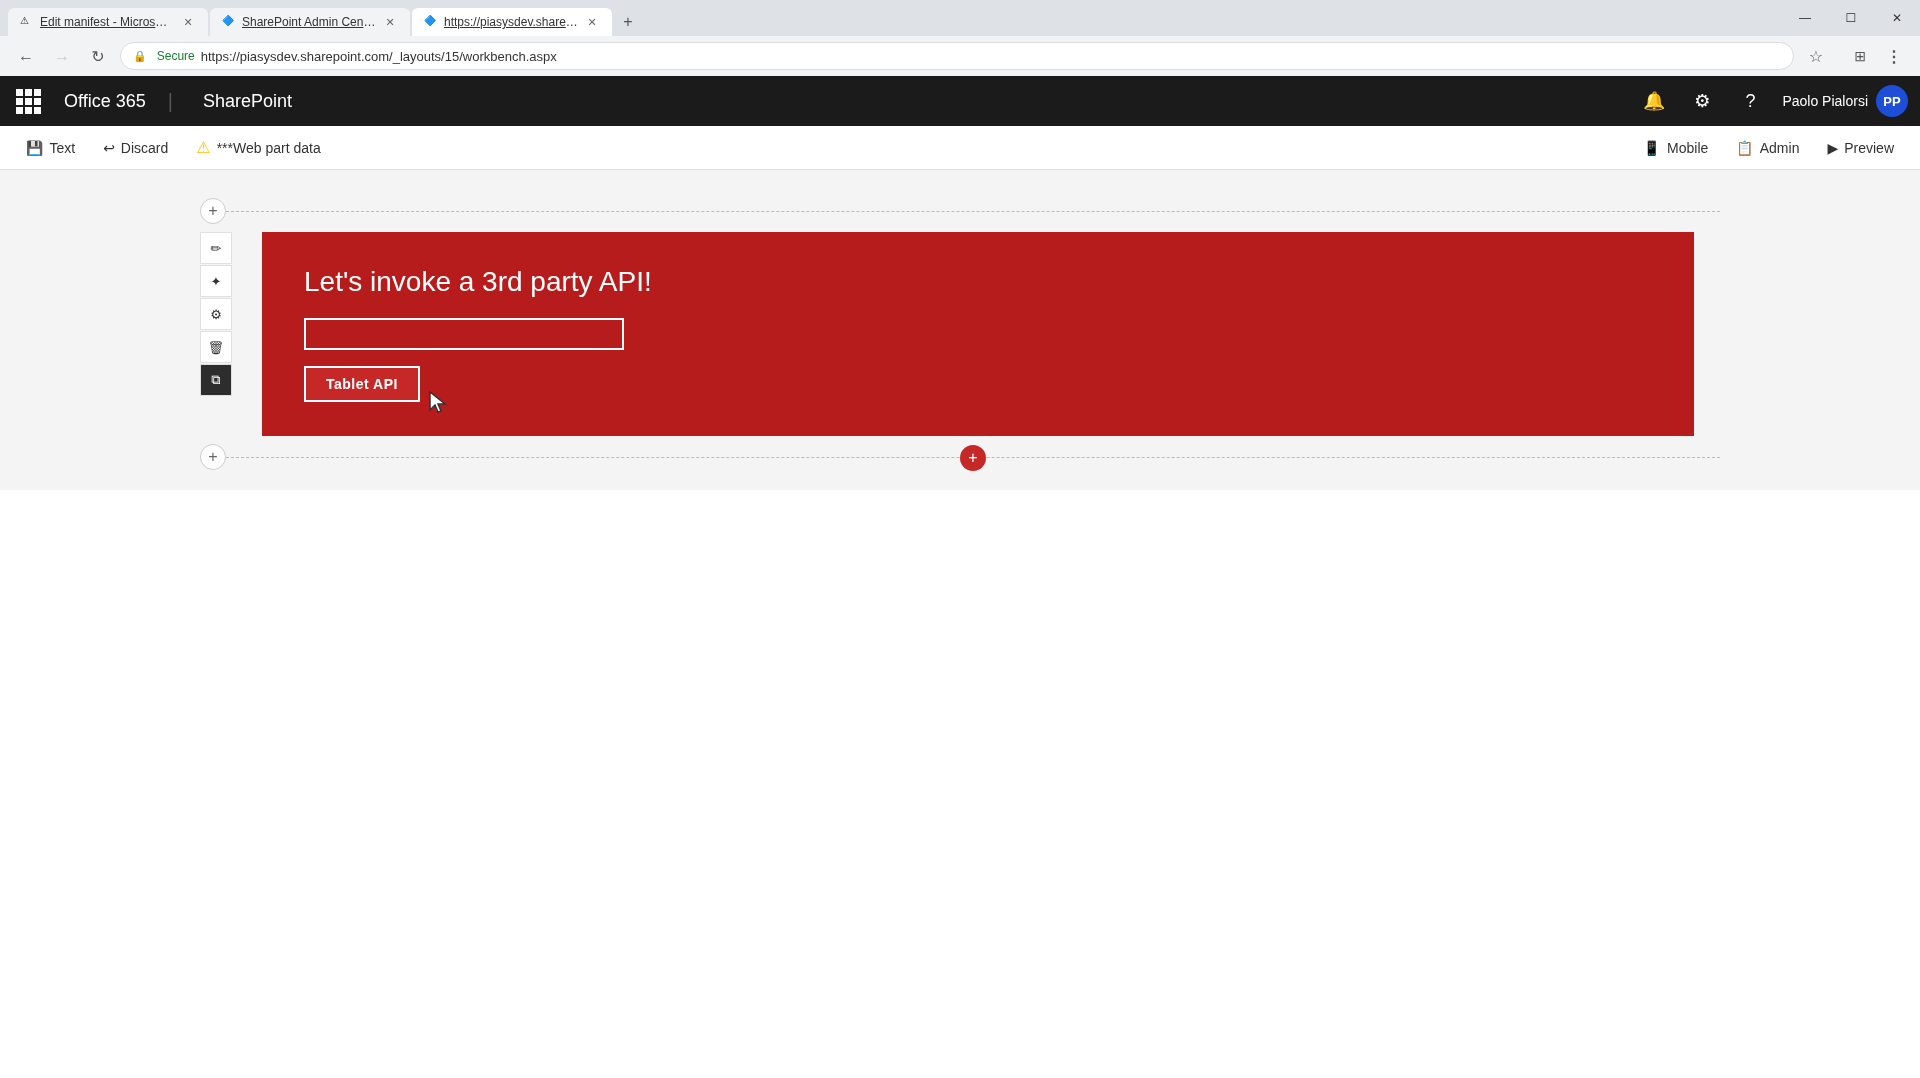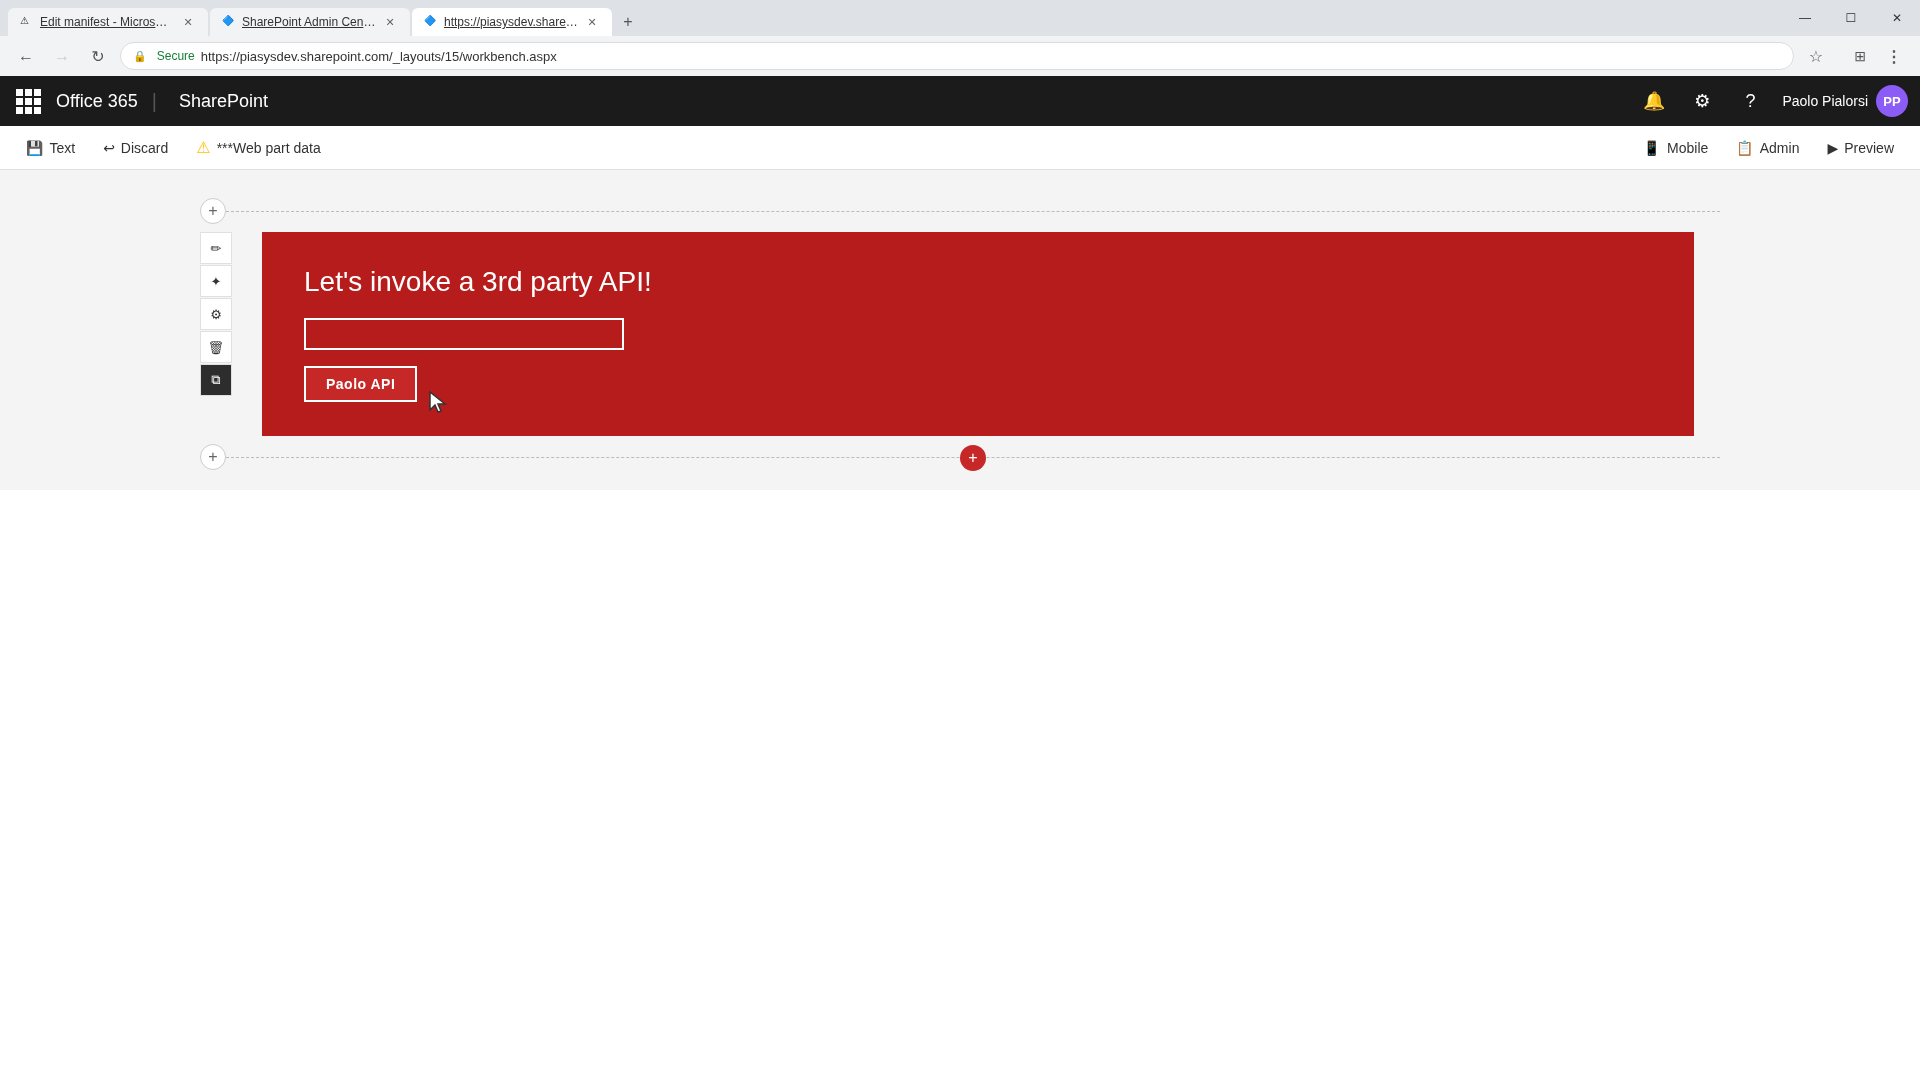--- a/index.html
+++ b/index.html
@@ -11,31 +11,31 @@
     .tab-title { overflow: hidden; text-overflow: ellipsis; white-space: nowrap; flex: 1; text-decoration: underline; }
     .tab-close { font-size: 11px; color: #666; width: 16px; height: 16px; display: flex; align-items: center; justify-content: center; border-radius: 50%; }
     .tab-new { width: 28px; height: 28px; display: flex; align-items: center; justify-content: center; font-size: 16px; color: #555; cursor: pointer; }
     .address-bar { display: flex; align-items: center; height: 40px; padding: 0 12px; gap: 8px; background: #f1f3f4; }
     .nav-btn { width: 28px; height: 28px; display: flex; align-items: center; justify-content: center; color: #555; font-size: 16px; cursor: pointer; border-radius: 50%; }
     .secure-icon { color: #188038; font-size: 11px; margin-right: 4px; }
     .address-input-wrapper { flex: 1; background: #fff; border: 1px solid #dadce0; border-radius: 20px; height: 28px; display: flex; align-items: center; padding: 0 12px; gap: 6px; }
     .win-btn { width: 46px; height: 36px; display: flex; align-items: center; justify-content: center; font-size: 12px; color: #333; cursor: pointer; }
 
     
-    .sp-nav { background: #1b1b1b; height: 50px; display: flex; align-items: center; padding: 0 12px; gap: 12px; }
+    .sp-nav { background: #1b1b1b; height: 50px; display: flex; align-items: center; padding: 0 12px; gap: 20px; }
     .sp-waffle { width: 32px; height: 32px; display: flex; align-items: center; justify-content: center; cursor: pointer; }
     .waffle-grid { display: grid; grid-template-columns: repeat(3, 7px); gap: 2px; }
     .waffle-dot { width: 7px; height: 7px; background: #fff; }
     .sp-office365 { color: #fff; font-size: 18px; font-weight: 300; }
     .sp-sharepoint { color: #fff; font-size: 18px; font-weight: 300; margin-left: 8px; }
     .sp-divider { color: #555; font-size: 20px; margin: 0 2px; }
     .sp-nav-right { margin-left: auto; display: flex; align-items: center; gap: 16px; }
     .sp-icon-btn { color: #fff; font-size: 18px; cursor: pointer; width: 32px; height: 32px; display: flex; align-items: center; justify-content: center; border-radius: 4px; }
     .sp-user { display: flex; align-items: center; gap: 8px; color: #fff; font-size: 14px; cursor: pointer; }
-    .sp-avatar { width: 32px; height: 32px; background: #8b5cf6; border-radius: 50%; display: flex; align-items: center; justify-content: center; color: white; font-size: 13px; font-weight: 600; }
+    .sp-avatar { width: 32px; height: 32px; background: #1d4ed8; border-radius: 50%; display: flex; align-items: center; justify-content: center; color: white; font-size: 13px; font-weight: 600; }
 
     
     .sp-toolbar { background: #fff; height: 44px; display: flex; align-items: center; padding: 0 16px; gap: 8px; border-bottom: 1px solid #e0e0e0; }
     .toolbar-btn { display: flex; align-items: center; gap: 6px; padding: 6px 10px; font-size: 14px; color: #333; cursor: pointer; border-radius: 2px; }
     .toolbar-right { margin-left: auto; display: flex; align-items: center; gap: 8px; }
     .toolbar-right-btn { display: flex; align-items: center; gap: 6px; padding: 6px 10px; font-size: 14px; color: #333; cursor: pointer; }
 
     
     .workbench { background: #f4f4f4; flex: 1; display: flex; flex-direction: column; position: relative; overflow: hidden; }
     .workbench-inner { padding: 20px 200px; position: relative; }
@@ -201,21 +201,21 @@
         <div class="webpart-tool-btn active" style="background:#2d2d2d; color:#fff;">
           <span style="font-size:13px;">⧉</span>
         </div>
       </div>
 
       <div class="webpart-container" style="flex:1;">
         <div class="webpart-content">
           <div class="webpart-title">Let's invoke a 3rd party API!</div>
           <input class="webpart-input" type="text" placeholder="" style="">
           <div>
-            <button class="invoke-btn">Paolo API</button>
+            <button class="invoke-btn">Tablet API</button>
           </div>
         </div>
       </div>
     </div>
 
     <div style="display:flex; align-items:center; position:relative; margin-top: 8px;">
       <div class="add-row-btn">+</div>
       <div class="add-row-line" style="flex:1; height:1px; border-top: 1px dashed #bbb; position:relative;">
         <div class="add-circle" style="position:absolute; left:50%; transform:translateX(-50%); top:-13px; width:26px; height:26px; background:#c62828; border-radius:50%; display:flex; align-items:center; justify-content:center; color:#fff; font-size:16px; cursor:pointer;">+</div>
       </div>

